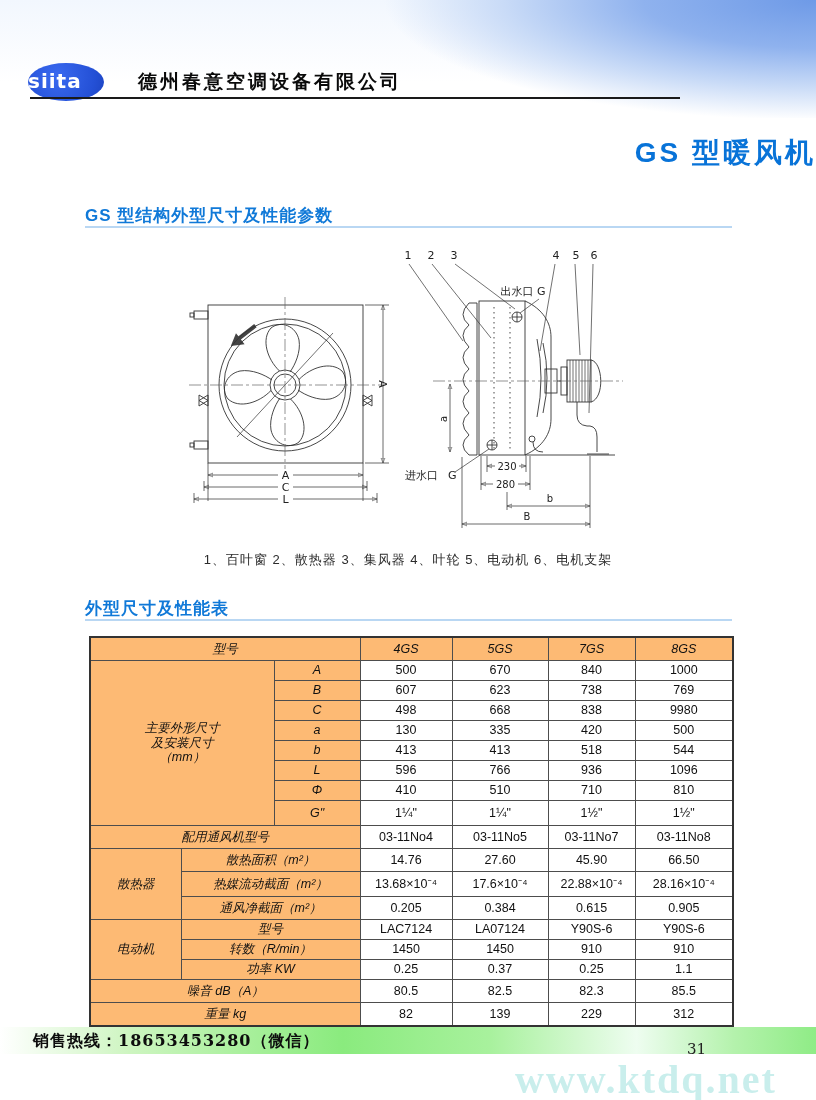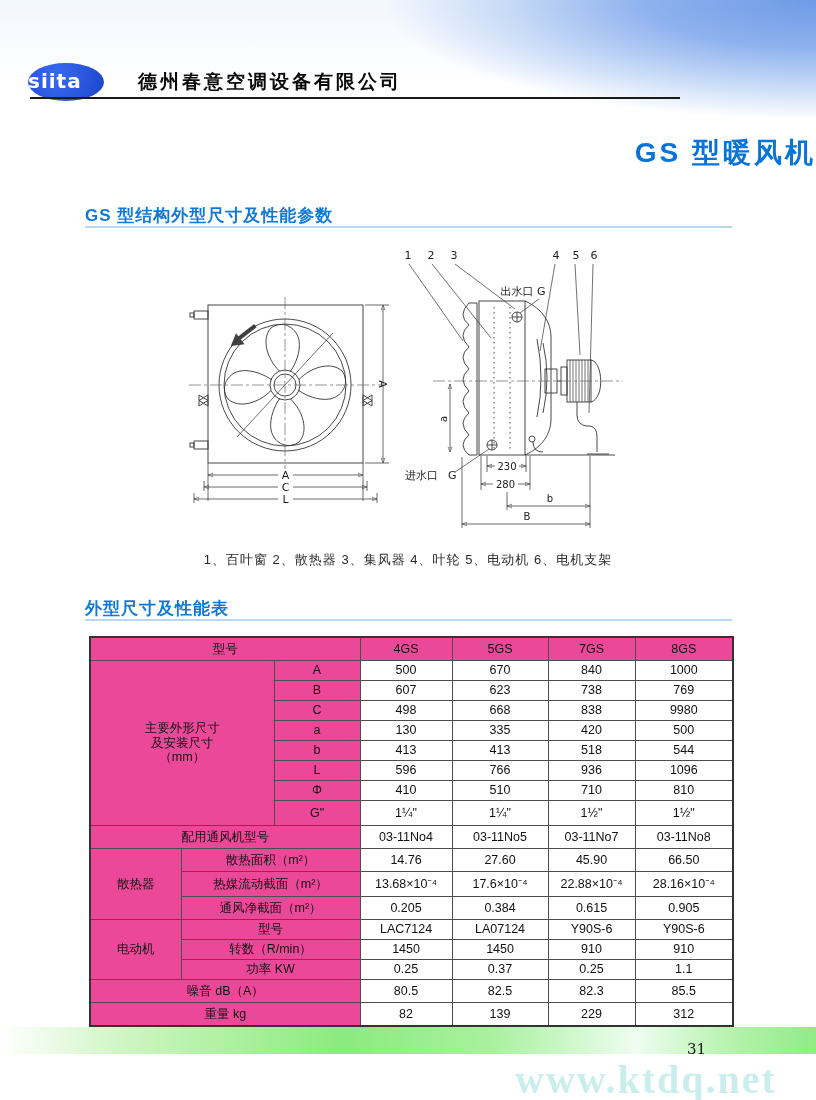--- a/index.html
+++ b/index.html
@@ -40,21 +40,21 @@
   .dwg .dots{stroke-dasharray:1.5 3.5;stroke-width:0.9;}
   .dwg .whitebg{fill:#fff;stroke:none;}
   .dwg .darkfill{fill:#444;stroke:none;}
   .dwg text{font-family:"DejaVu Sans",sans-serif;font-size:11px;fill:#222;stroke:none;}
   .dwg text.small{font-size:10px;}
   .spec-table{position:absolute;left:89px;top:636px;width:643px;border-collapse:collapse;
     table-layout:fixed;background:#fff;border:2px solid #333;
     font-family:"Liberation Sans",sans-serif;font-size:12.5px;color:#111;}
   .spec-table td{border:1px solid #4d4d4d;text-align:center;vertical-align:middle;
     padding:0 2px;height:19px;line-height:1.15;overflow:hidden;}
-  .spec-table td.lbl{background:#ec4899;}
+  .spec-table td.lbl{background:#fdba74;font-style:italic;}
   .spec-table tr.hdr td{height:22px;}
   .spec-table tr.grow td{height:24px;}
   .spec-table tr.mid td{height:22px;}
   .green-band{position:absolute;left:0;top:1027px;width:816px;height:27px;
     background:linear-gradient(90deg,#ffffff 0%,#cdf5c0 16%,#8aeb7e 42%,#a8f19d 60%,#eefdf0 78%,#b4f2ac 90%,#8fec86 100%);}
   .hotline{position:absolute;left:33px;top:1031px;font-size:16px;font-weight:bold;color:#0d0d0d;
     letter-spacing:1px;font-family:"DejaVu Serif",serif;}
   .page-number{position:absolute;left:687px;top:1040px;font-size:15px;color:#222;
     font-family:"DejaVu Serif",serif;}
   .watermark{position:absolute;left:515px;top:1056px;font-size:40px;font-weight:bold;
@@ -369,16 +369,17 @@
         <td colspan="3" class="lbl">重量 kg</td>
         <td>82</td>
         <td>139</td>
         <td>229</td>
         <td>312</td>
       </tr>
     </tbody>
   </table>
 
   <div class="green-band"></div>
+  <div class="hotline">销售热线：18653453280（微信）</div>
   <div class="page-number">31</div>
   <div class="watermark">www.ktdq.net</div>
 
 </div>
 
 </body></html>

